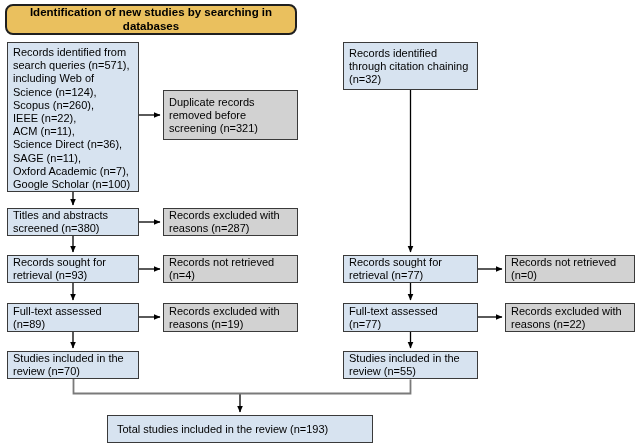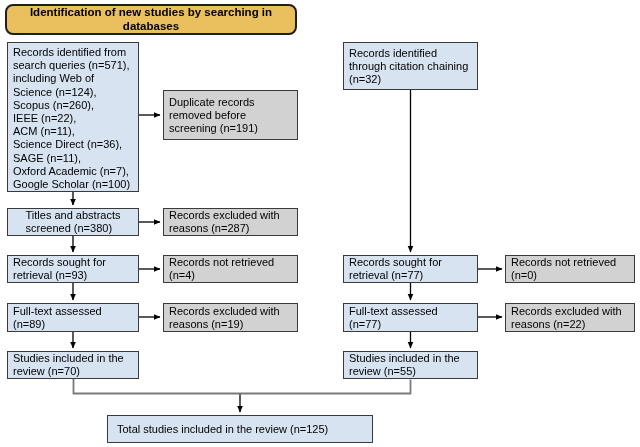--- a/index.html
+++ b/index.html
@@ -96,23 +96,23 @@
 IEEE (n=22),
 ACM (n=11),
 Science Direct (n=36),
 SAGE (n=11),
 Oxford Academic (n=7),
 Google Scholar (n=100)</span>
   </div>
   <div class="box gray" style="left:163px;top:90px;width:135px;height:50px;">
     <span class="btxt">Duplicate records
 removed before
-screening (n=191)</span>
+screening (n=321)</span>
   </div>
-  <div class="box blue" style="left:7px;top:208px;width:132px;height:28px;justify-content:center;">
+  <div class="box blue" style="left:7px;top:208px;width:132px;height:28px;">
     <span class="btxt">Titles and abstracts
 screened (n=380)</span>
   </div>
   <div class="box gray" style="left:163px;top:208px;width:135px;height:28px;">
     <span class="btxt">Records excluded with
 reasons (n=287)</span>
   </div>
   <div class="box blue" style="left:7px;top:255px;width:132px;height:28px;">
     <span class="btxt">Records sought for
 retrieval (n=93)</span>
@@ -154,16 +154,16 @@
   <div class="box gray" style="left:505px;top:303px;width:130px;height:29px;">
     <span class="btxt">Records excluded with
 reasons (n=22)</span>
   </div>
   <div class="box blue" style="left:343px;top:351px;width:135px;height:28px;">
     <span class="btxt">Studies included in the
 review (n=55)</span>
   </div>
 
   <div class="box blue total" style="left:107px;top:415px;width:266px;height:28px;">
-    <span class="btxt">Total studies included in the review (n=125)</span>
+    <span class="btxt">Total studies included in the review (n=193)</span>
   </div>
 
 </div>
 
 </body></html>

